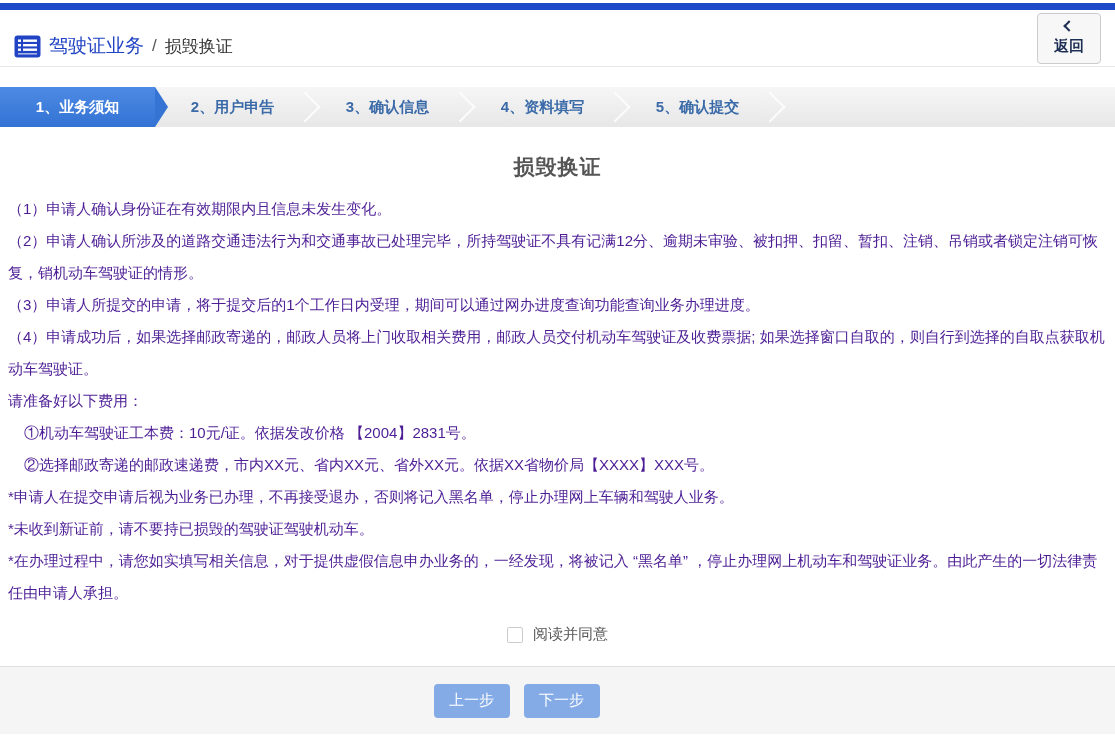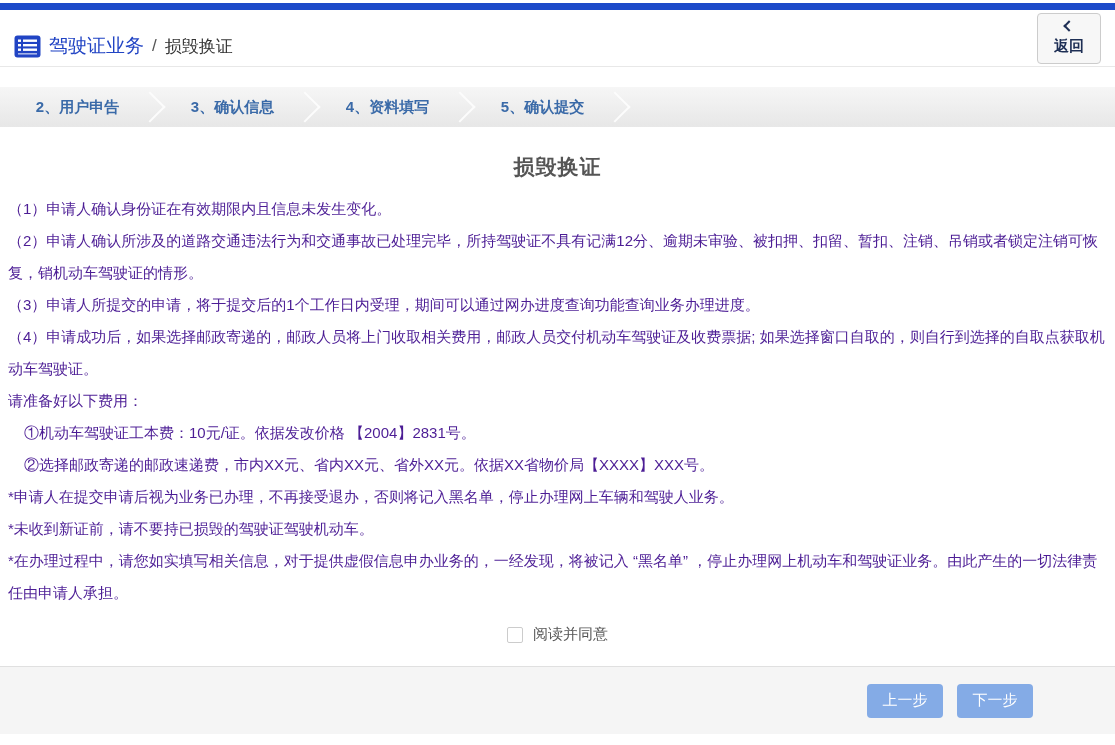--- a/index.html
+++ b/index.html
@@ -46,21 +46,21 @@
 
   
   .agree-row { display:flex; align-items:center; justify-content:center;
     gap:10px; margin-top:16px; }
   .checkbox { width:16px; height:16px; border:1px solid #ccc; border-radius:2px;
     background:#fff; cursor:pointer; display:inline-block; }
   .agree-label { font-size:15px; color:#555; cursor:pointer; }
 
   
   .footer { margin-top:22px; height:68px; background:#f5f5f5; border-top:1px solid #e0e0e0;
-    display:flex; align-items:center; justify-content:flex-end; gap:14px;
+    display:flex; align-items:center; justify-content:center; gap:14px;
     padding-right:82px; }
   .nav-btn { min-width:76px; height:34px; background:#84abe6; border:none;
     border-radius:4px; color:#fff; font-size:15px; cursor:pointer;
     font-family:"Liberation Sans", sans-serif; }
 </style>
 </head>
 <body>
 
 <div class="top-strip"></div>
 <div class="top-bar"></div>
@@ -85,20 +85,23 @@
   </div>
   <button class="back-btn">
     <span class="back-chevron"></span>
     <span>返回</span>
   </button>
 </div>
 
 <div class="steps-wrap">
   <div class="steps">
 
+      <div class="step active">
+        <span>1、业务须知</span>
+      </div>
 
       <div class="step">
         <span>2、用户申告</span>
       </div>
 
       <div class="step">
         <span>3、确认信息</span>
       </div>
 
       <div class="step">

